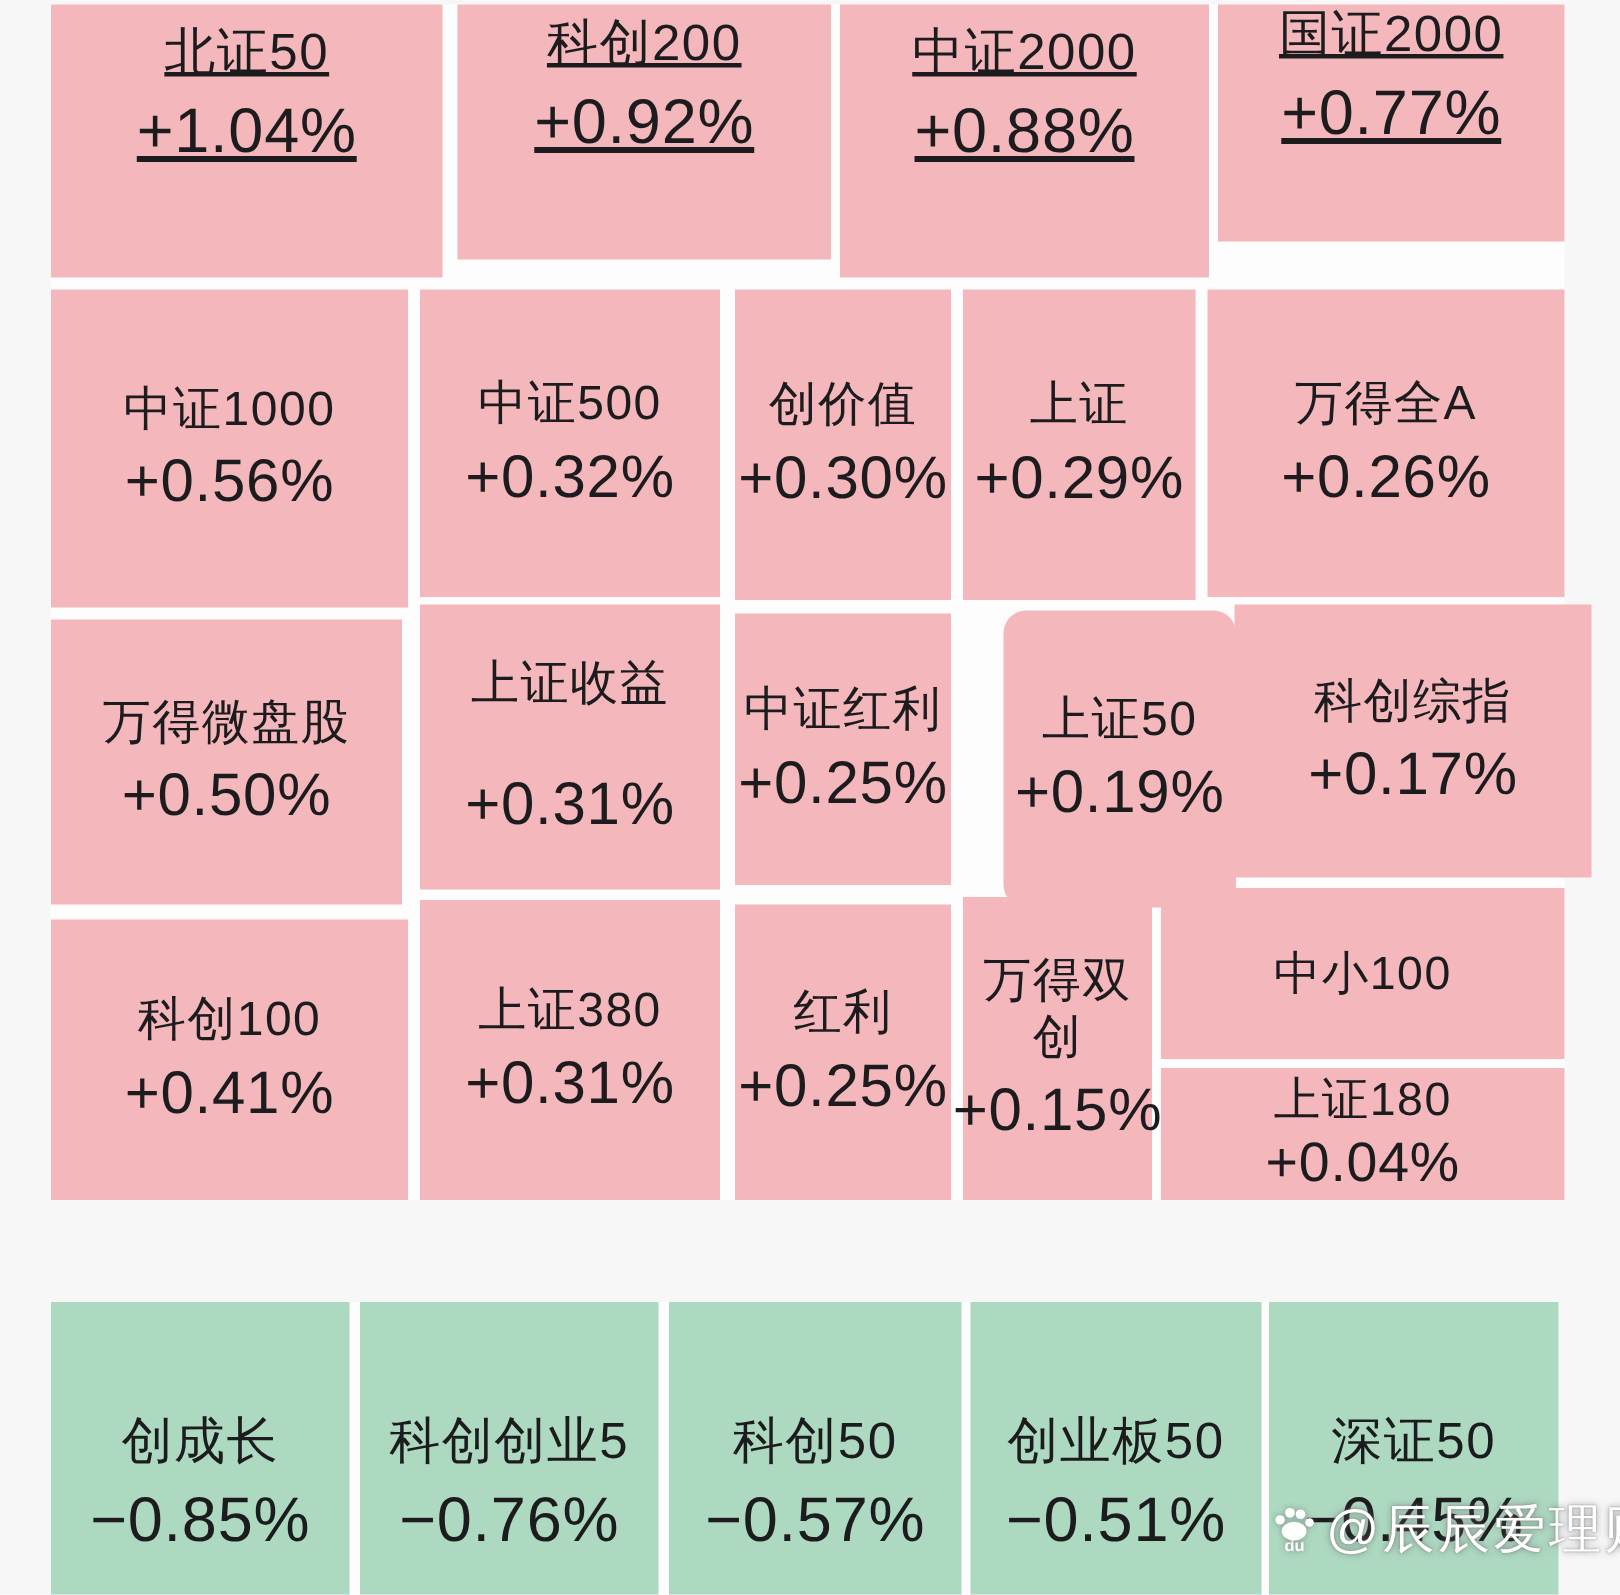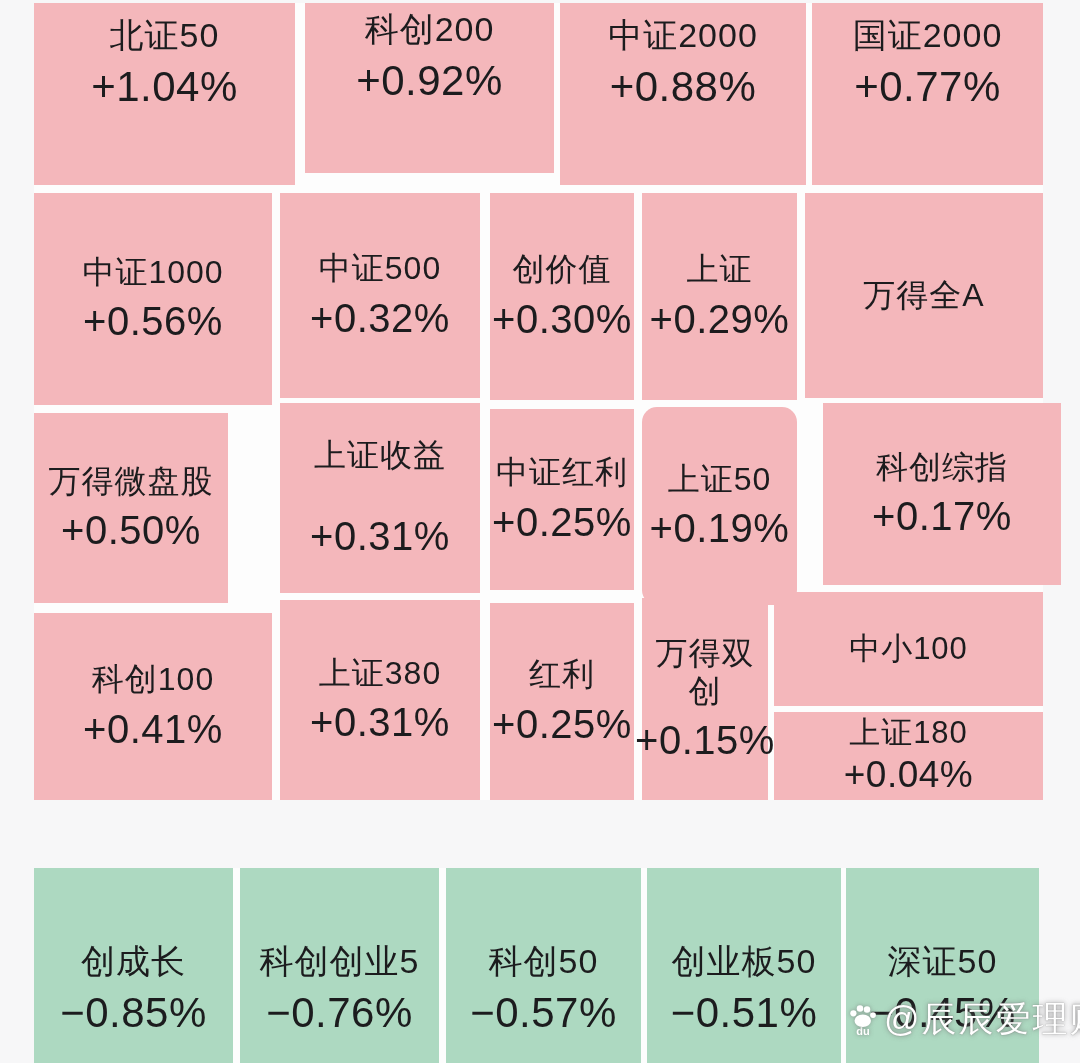--- a/index.html
+++ b/index.html
@@ -26,21 +26,21 @@
     justify-content:center;
     text-align:center;
     line-height:1.2;
     font-weight:500;
   }
   .tile.up{background:var(--pink);}
   .tile.down{background:var(--green);}
   .tile .name{font-size:32px;letter-spacing:1px;}
   .tile .chg{font-size:40px;margin-top:6px;letter-spacing:0.5px;}
   
-  .tile.r1{padding-bottom:60px;}
+  .tile.r1{padding-bottom:60px;text-decoration:underline;}
   .tile.r1 .name{font-size:34px;}
   .tile.r1 .chg{font-size:42px;}
   
   .tile.gr .name{font-size:34px;}
   .tile.gr .chg{font-size:42px;}
   
   .tile.half .name{font-size:31px;}
   .tile.half .chg{font-size:37px;margin-top:2px;}
   .watermark{
     position:absolute;
@@ -76,21 +76,21 @@
   <div class="chg">+1.04%</div>
 </div>
 <div class="tile up r1" style="left:305px;top:3px;width:249px;height:170px;">
   <div class="name">科创200</div>
   <div class="chg">+0.92%</div>
 </div>
 <div class="tile up r1" style="left:560px;top:3px;width:246px;height:182px;">
   <div class="name">中证2000</div>
   <div class="chg">+0.88%</div>
 </div>
-<div class="tile up r1" style="left:812px;top:3px;width:231px;height:182px;">
+<div class="tile up r1" style="left:812px;top:3px;width:231px;height:158px;">
   <div class="name">国证2000</div>
   <div class="chg">+0.77%</div>
 </div>
 
 <div class="tile up" style="left:34px;top:193px;width:238px;height:212px;">
   <div class="name">中证1000</div>
   <div class="chg">+0.56%</div>
 </div>
 <div class="tile up" style="left:280px;top:193px;width:200px;height:205px;">
   <div class="name">中证500</div>
@@ -99,35 +99,36 @@
 <div class="tile up" style="left:490px;top:193px;width:144px;height:207px;">
   <div class="name">创价值</div>
   <div class="chg">+0.30%</div>
 </div>
 <div class="tile up" style="left:642px;top:193px;width:155px;height:207px;">
   <div class="name">上证</div>
   <div class="chg">+0.29%</div>
 </div>
 <div class="tile up" style="left:805px;top:193px;width:238px;height:205px;">
   <div class="name">万得全A</div>
+  <div class="chg">+0.26%</div>
 </div>
 
-<div class="tile up" style="left:34px;top:413px;width:194px;height:190px;">
+<div class="tile up" style="left:34px;top:413px;width:234px;height:190px;">
   <div class="name">万得微盘股</div>
   <div class="chg">+0.50%</div>
 </div>
 <div class="tile up" style="left:280px;top:403px;width:200px;height:190px;gap:32px;">
   <div class="name">上证收益</div>
   <div class="chg">+0.31%</div>
 </div>
 <div class="tile up" style="left:490px;top:409px;width:144px;height:181px;">
   <div class="name">中证红利</div>
   <div class="chg">+0.25%</div>
 </div>
-<div class="tile up" style="left:642px;top:407px;width:155px;height:198px;border-radius:15px;">
+<div class="tile up" style="left:669px;top:407px;width:155px;height:198px;border-radius:15px;">
   <div class="name">上证50</div>
   <div class="chg">+0.19%</div>
 </div>
 <div class="tile up" style="left:805px;top:403px;width:238px;height:182px;margin-left:18px;">
   <div class="name">科创综指</div>
   <div class="chg">+0.17%</div>
 </div>
 
 <div class="tile up" style="left:34px;top:613px;width:238px;height:187px;">
   <div class="name">科创100</div>

